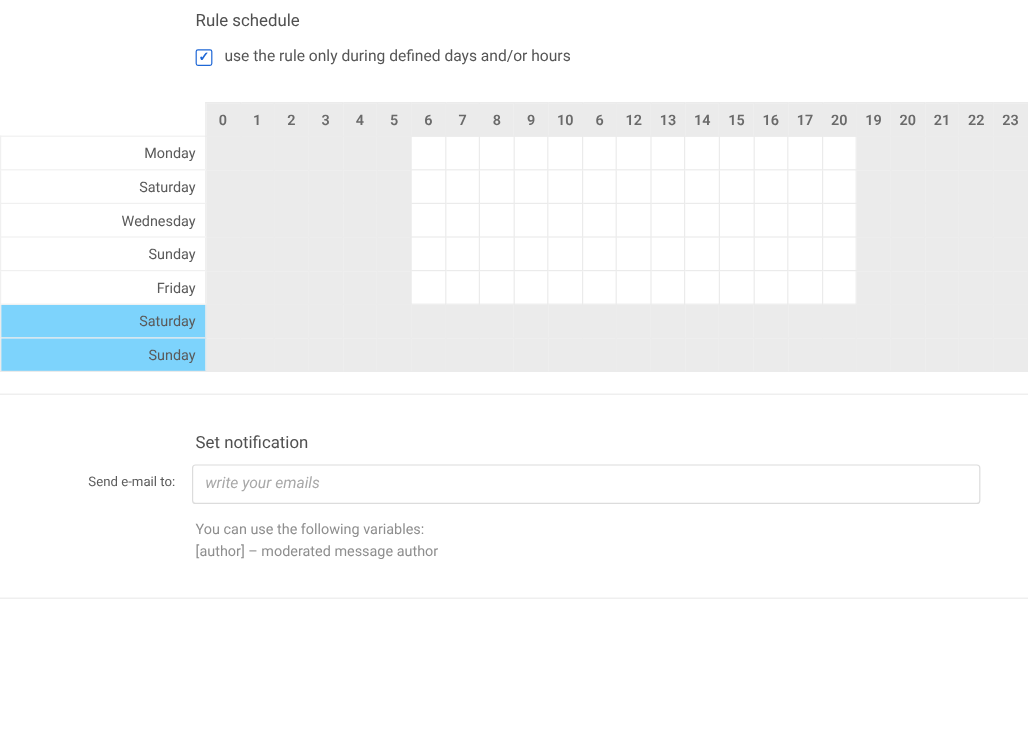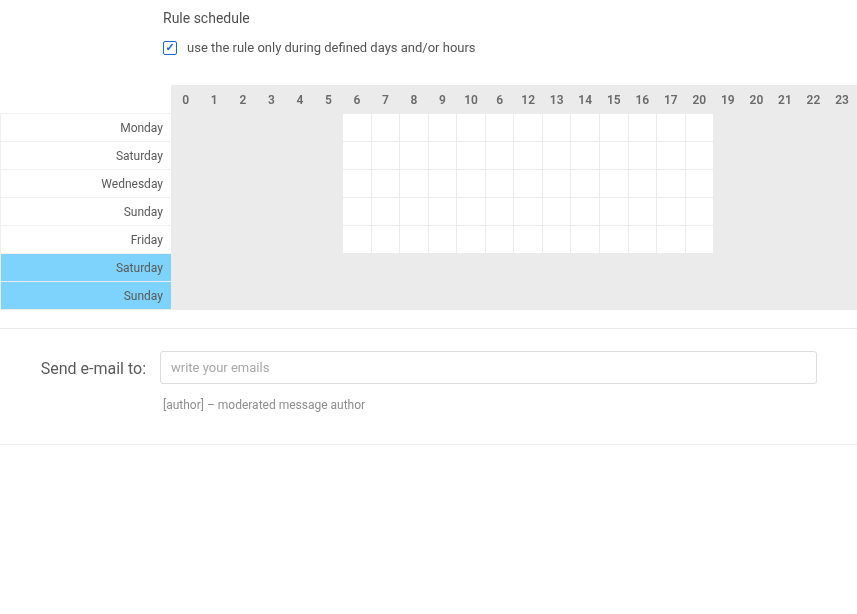--- a/index.html
+++ b/index.html
@@ -110,31 +110,32 @@
     display: flex;
     align-items: flex-start;
     margin-bottom: 18px;
     padding-right: 40px;
   }
   .form-label {
     width: 160px;
     text-align: right;
     padding-right: 14px;
     padding-top: 8px;
-    font-size: 16px;
+    font-size: 11px;
     color: #5b5b5b;
   }
   .form-input, .form-textarea {
     flex: 1;
     border: 1px solid #dcdcdc;
     border-radius: 3px;
     padding: 8px 10px;
     font-size: 13px;
     color: #444;
     font-family: inherit;
+    font-style: italic;
   }
   .form-input::placeholder { color: #a8a8a8; }
   .form-textarea {
     min-height: 50px;
     resize: both;
     font-weight: 600;
     color: #4a4a4a;
   }
   .hint-block {
     margin-left: 163px;
@@ -384,28 +385,30 @@
         <td class="cell off"></td>
         <td class="cell off"></td>
         <td class="cell off"></td>
       </tr>
     </tbody>
 </table>
 
 <hr class="divider">
 
 <div class="notification">
+  <div class="section-title">Set notification</div>
 
   <div class="form-row">
     <div class="form-label">Send e-mail to:</div>
     <input class="form-input" type="text" placeholder="write your emails" style="">
   </div>
 
 
   <div class="hint-block">
+    <span class="hint-line">You can use the following variables:</span>
     <span class="hint-line">[author] – moderated message author</span>
   </div>
 </div>
 
 <div class="footer">
   
   
 </div>
 
 </body></html>

